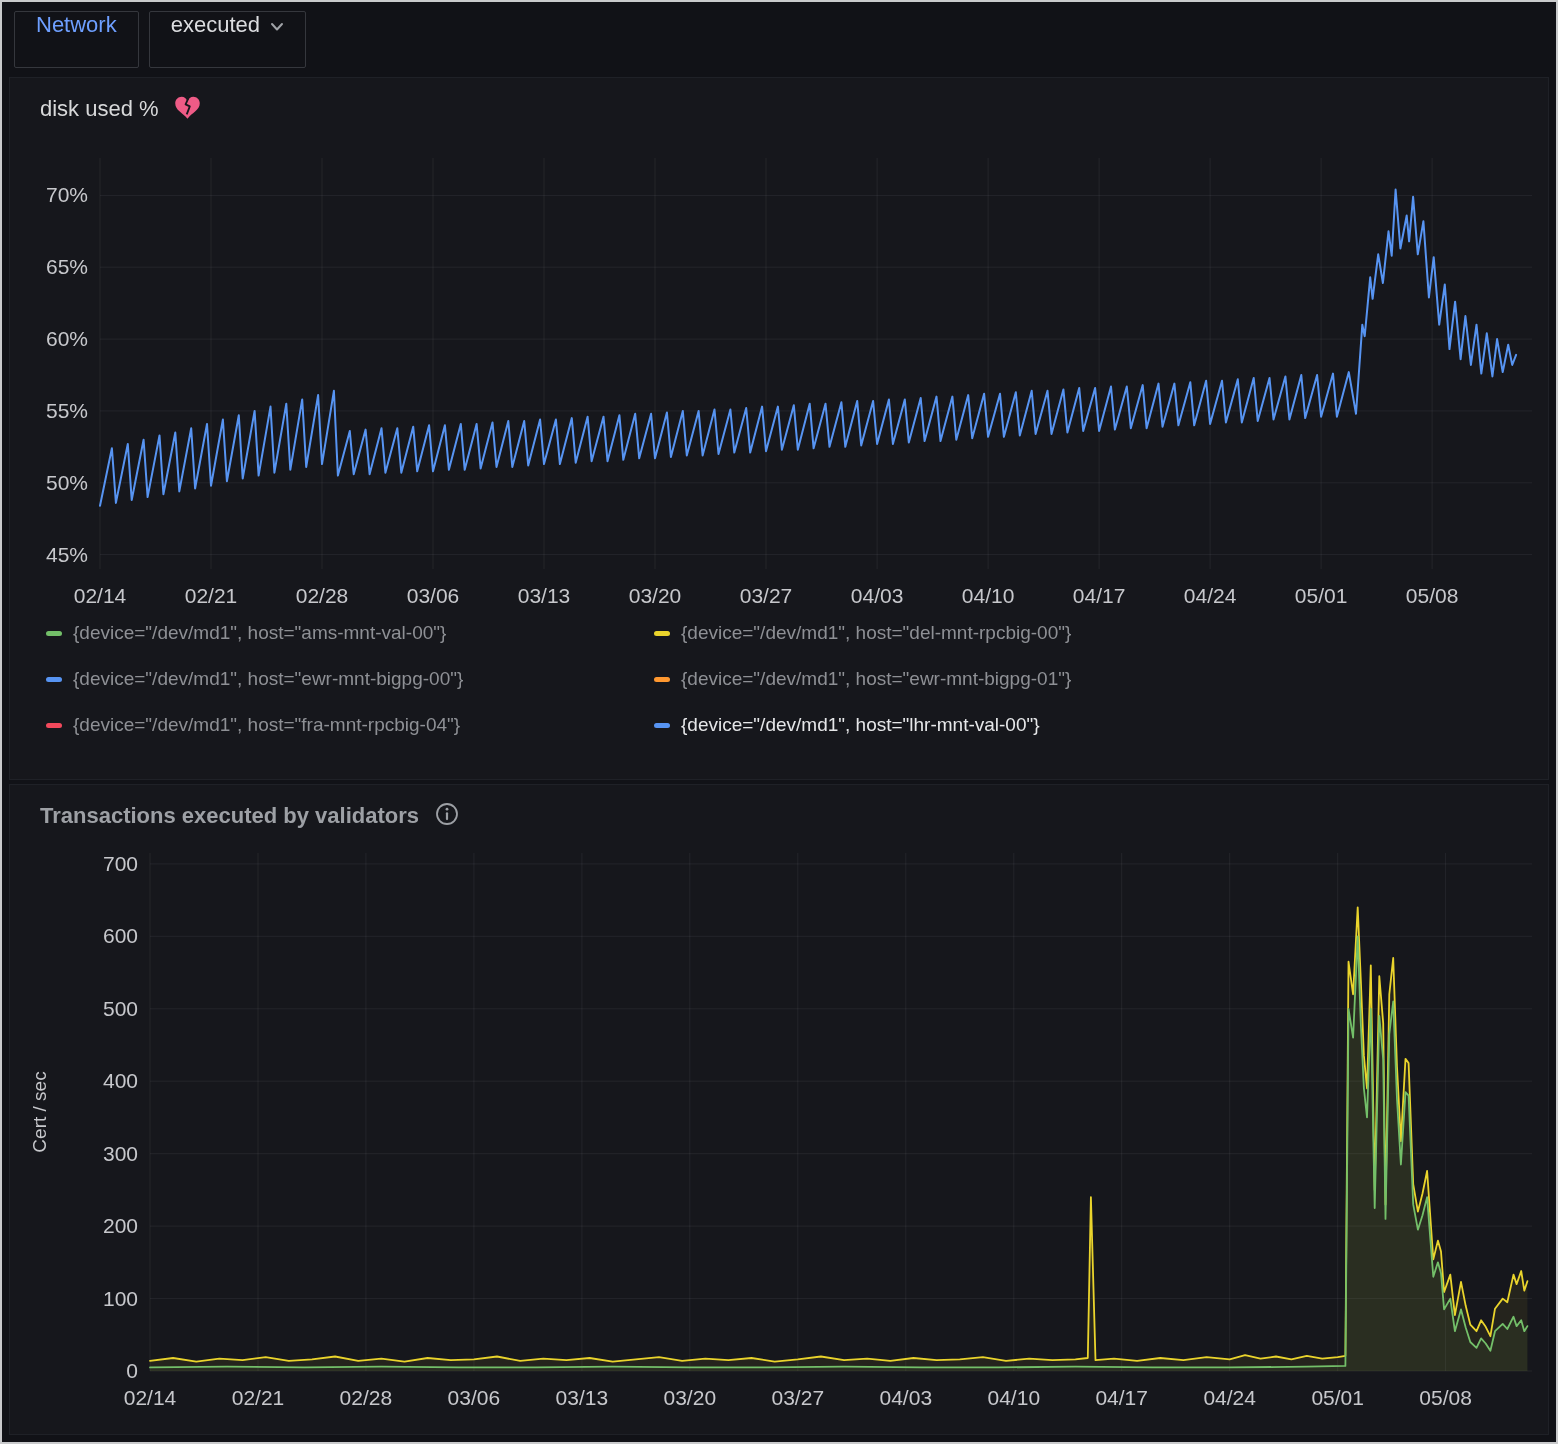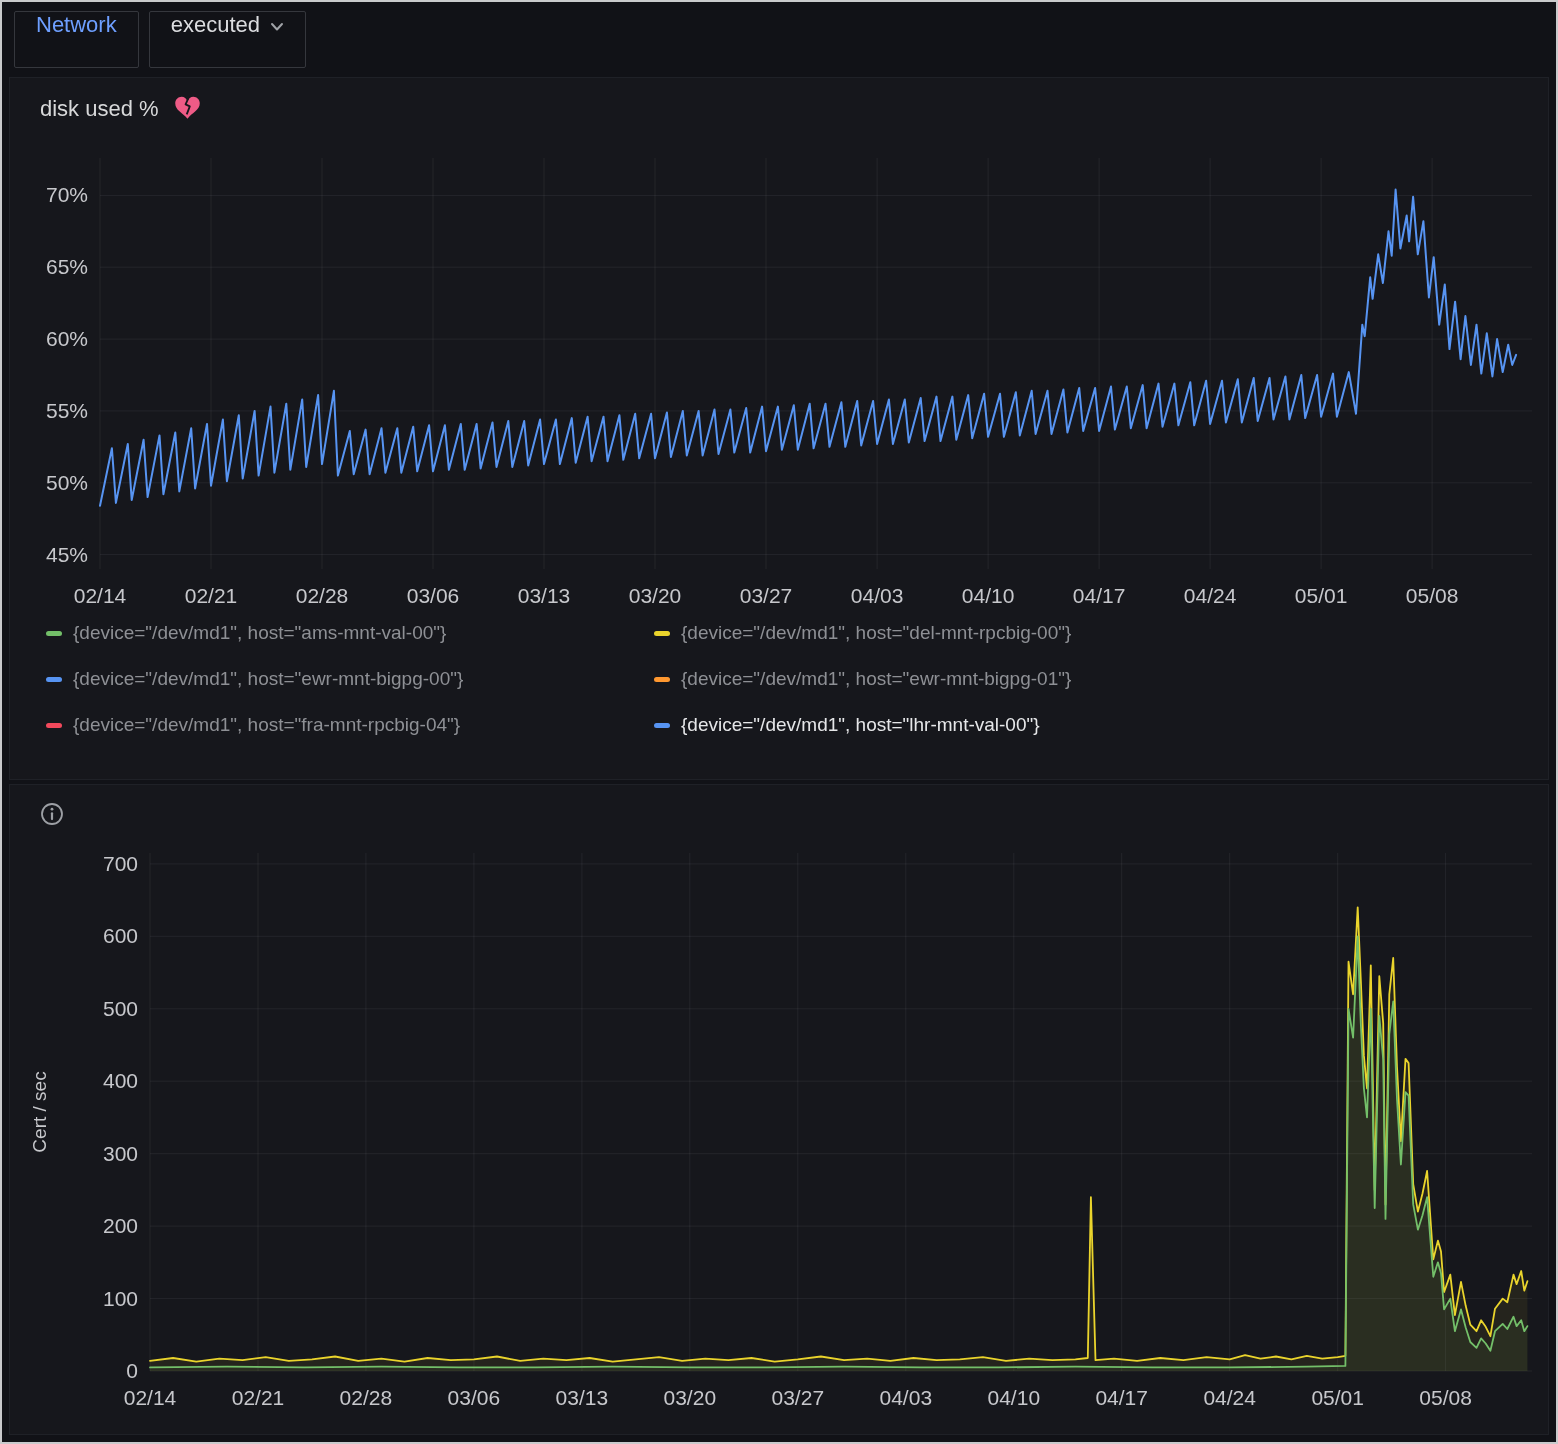--- a/index.html
+++ b/index.html
@@ -121,20 +121,21 @@
         <div class="litem hl">
           <span class="lswatch" style="background: rgb(87, 148, 242);"></span>
           <span>{device="/dev/md1", host="lhr-mnt-val-00"}</span>
         </div>
       </div>
   </div>
 </div>
 
 <div class="panel panel-2">
   <div class="p-header">
+    <span class="p-title">Transactions executed by validators</span>
     <span class="info">
       <svg width="24" height="24" viewBox="0 0 24 24">
         <circle cx="12" cy="12" r="10" fill="none" stroke="#9da0a5" stroke-width="1.8"></circle>
         <circle cx="12" cy="7.2" r="1.4" fill="#9da0a5"></circle>
         <rect x="10.9" y="10.2" width="2.2" height="8" rx="1.1" fill="#9da0a5"></rect>
       </svg>
     </span>
   </div>
   <div class="chartbox"><svg width="1538" height="596" viewBox="0 0 1538 596">
         <line x1="140" x2="1522" y1="542.0" y2="542.0" stroke="rgba(204,204,220,0.08)" stroke-width="1"></line>

